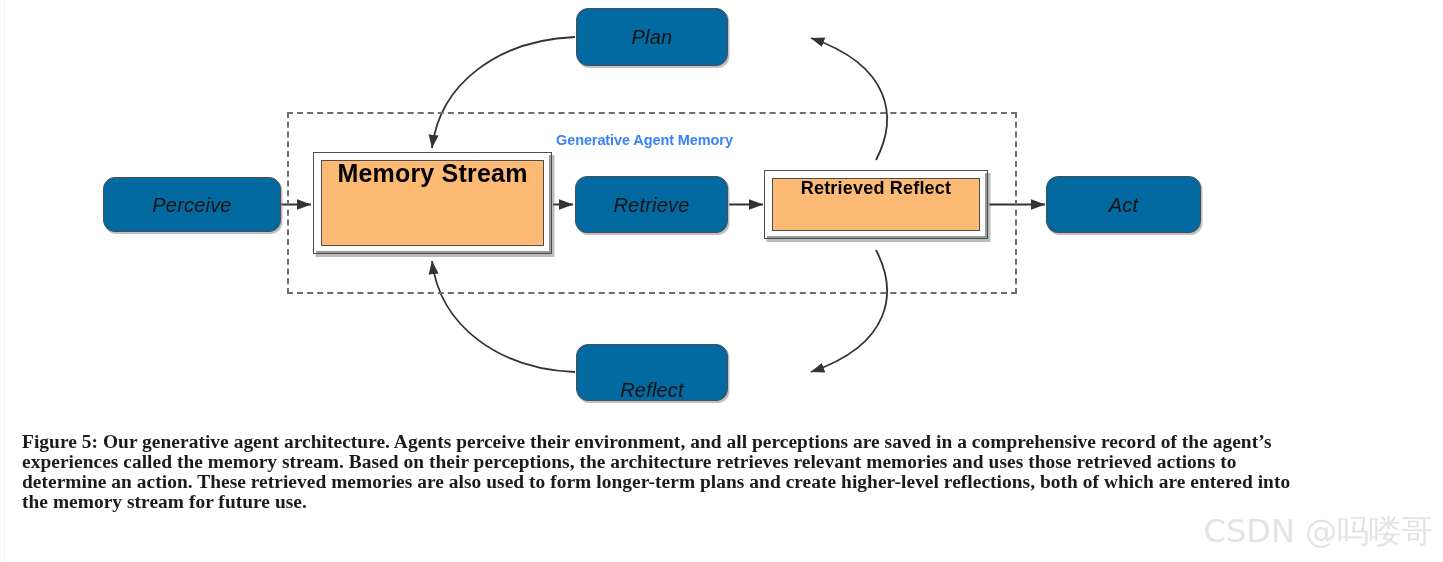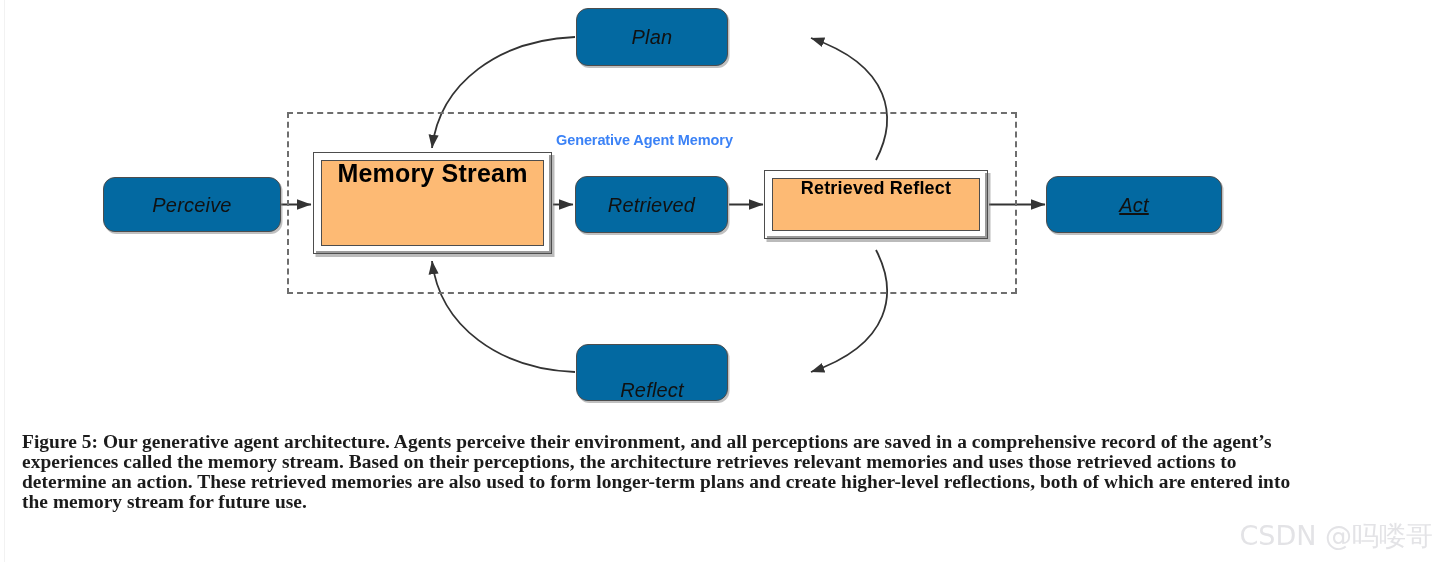--- a/index.html
+++ b/index.html
@@ -107,21 +107,21 @@
     color: #1b1b1b;
     text-align: left;
     letter-spacing: 0.05px;
   }
 
   
   #watermark {
     position: absolute;
     right: 10px;
     bottom: 8px;
-    font-size: 27px;
+    font-size: 32px;
     color: #e3e3e6;
     font-family: "DejaVu Sans", sans-serif;
     white-space: nowrap;
     user-select: none;
   }
 
   #left-rule {
     position: absolute;
     left: 4px;
     top: 0;
@@ -171,30 +171,30 @@
       <span class="node-label">Perceive</span>
     </div>
 
     <div class="node beveled" style="left:313px; top:152px; width:239px; height:102px;">
       <div class="bevel-inner">
         <span class="node-label" style="font-size:25px;">Memory Stream</span>
       </div>
     </div>
 
     <div class="node rounded" style="left:575px; top:176px; width:153px; height:57px; font-size:20px;">
-      <span class="node-label">Retrieved</span>
+      <span class="node-label">Retrieve</span>
     </div>
 
     <div class="node beveled" style="left:764px; top:170px; width:224px; height:69px;">
       <div class="bevel-inner">
         <span class="node-label" style="font-size:18px;">Retrieved Reflect</span>
       </div>
     </div>
 
-    <div class="node rounded" style="left:1046px; top:176px; width:176px; height:57px; font-size:20px;text-decoration:underline;">
+    <div class="node rounded" style="left:1046px; top:176px; width:155px; height:57px; font-size:20px;">
       <span class="node-label">Act</span>
     </div>
 
     <div class="node rounded" style="left:576px; top:8px; width:152px; height:58px; font-size:20px;">
       <span class="node-label">Plan</span>
     </div>
 
     <div class="node rounded" style="left:576px; top:344px; width:152px; height:57px; font-size:20px;align-items:flex-end;">
       <span class="node-label">Reflect</span>
     </div>

